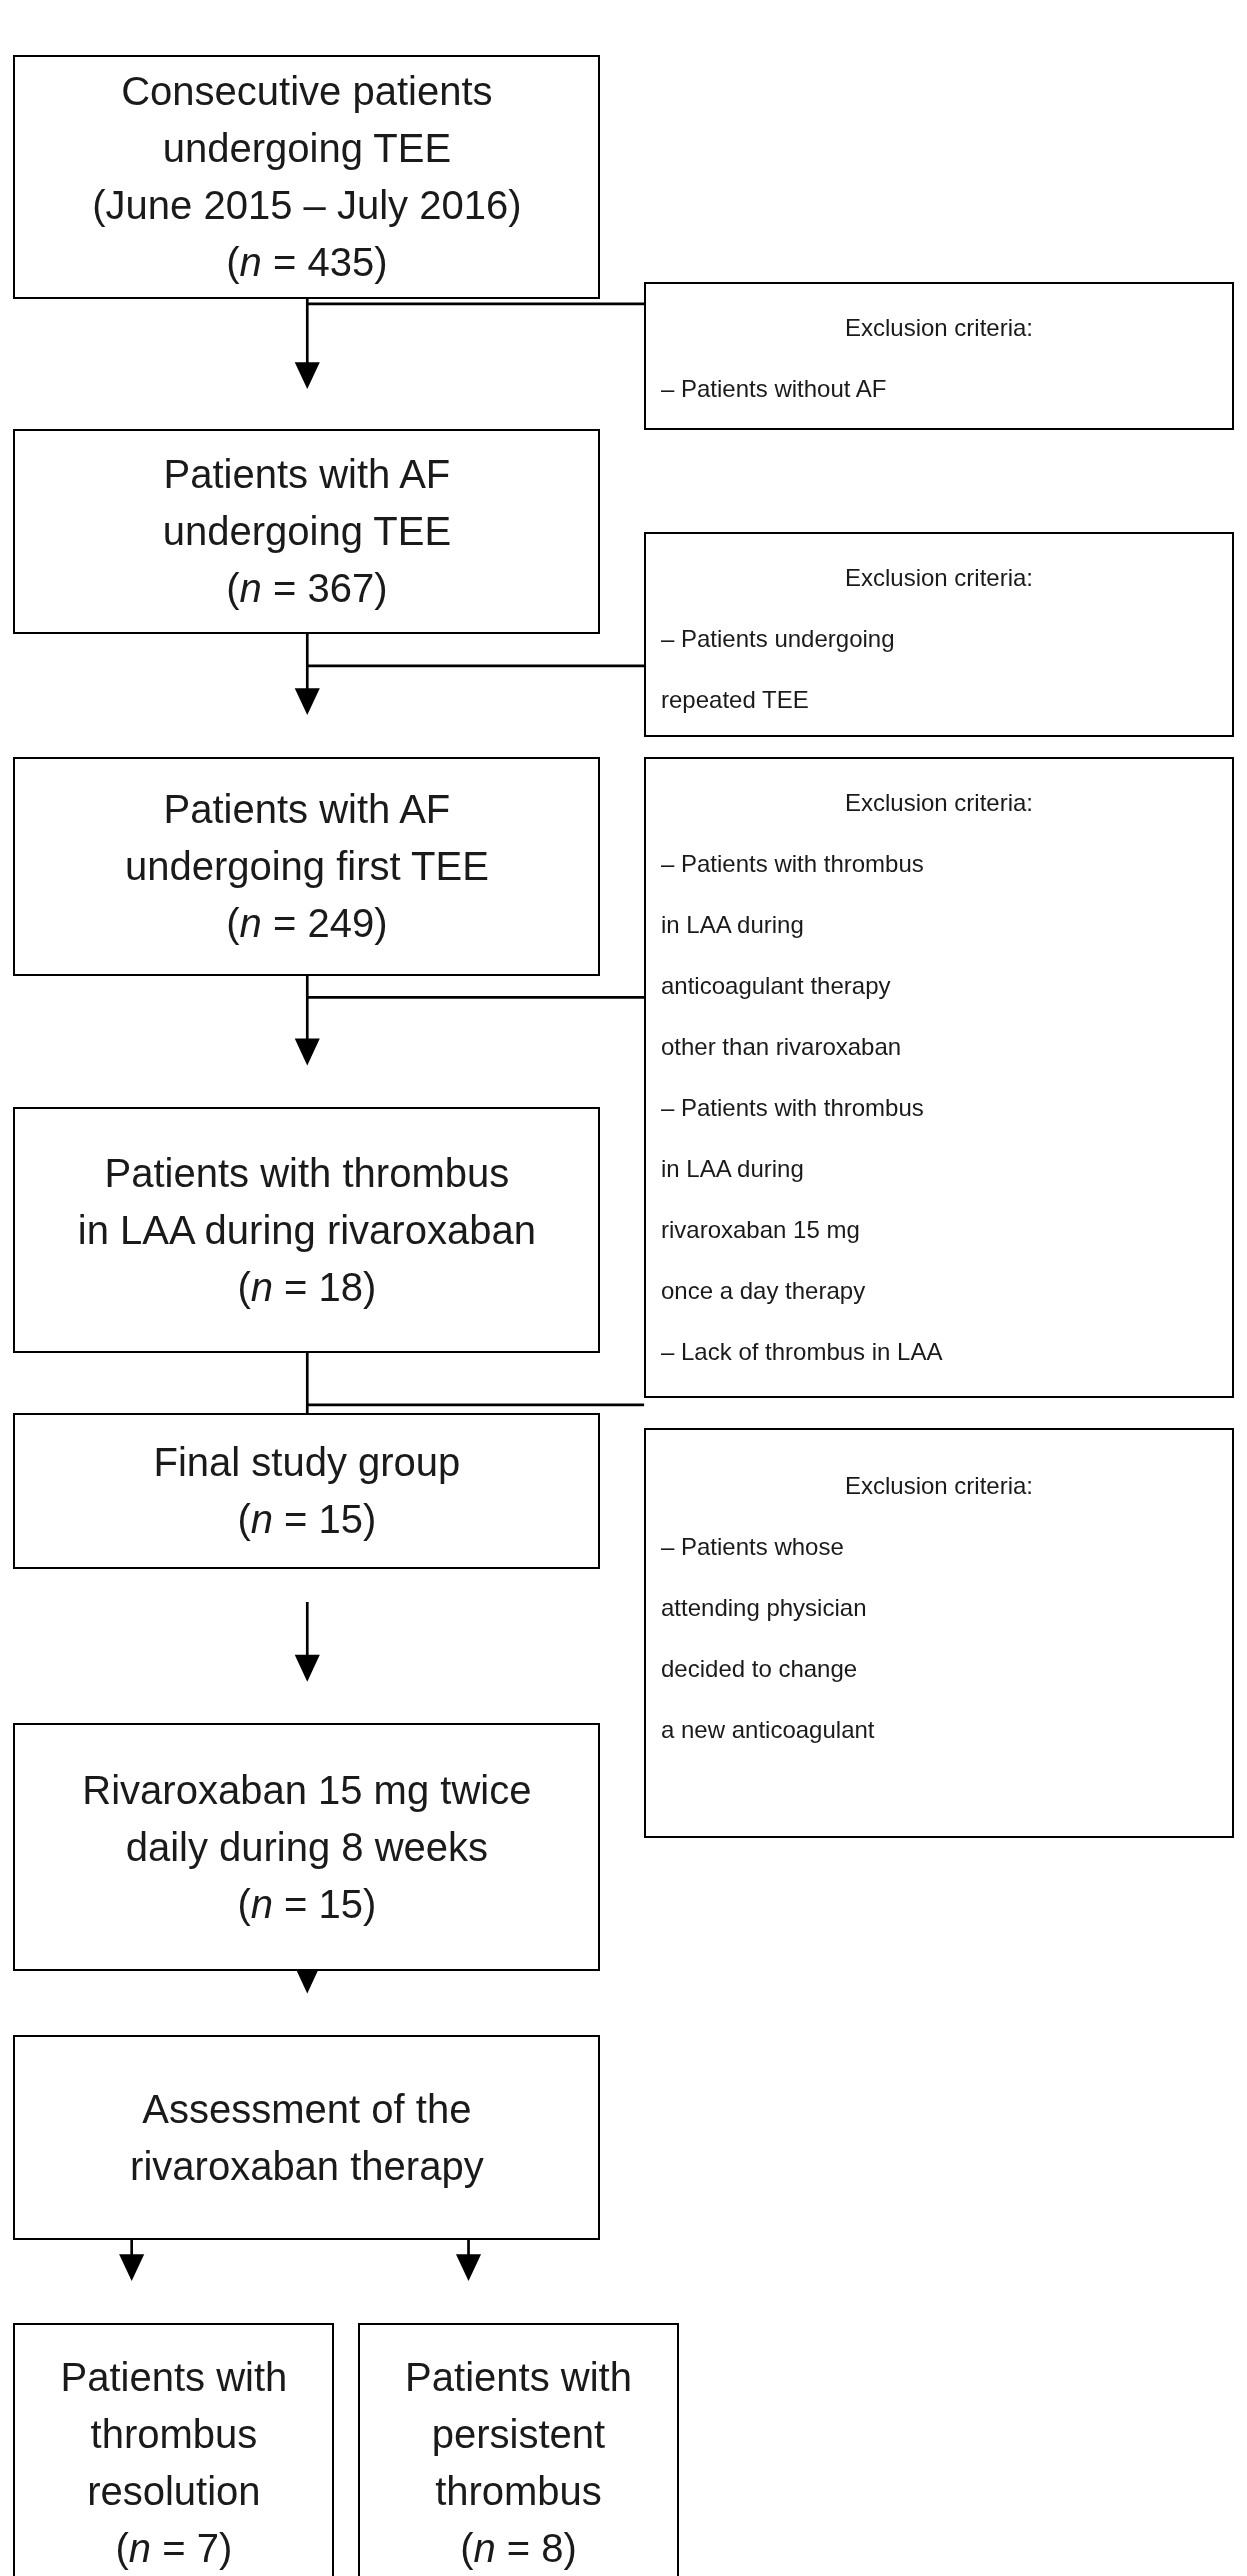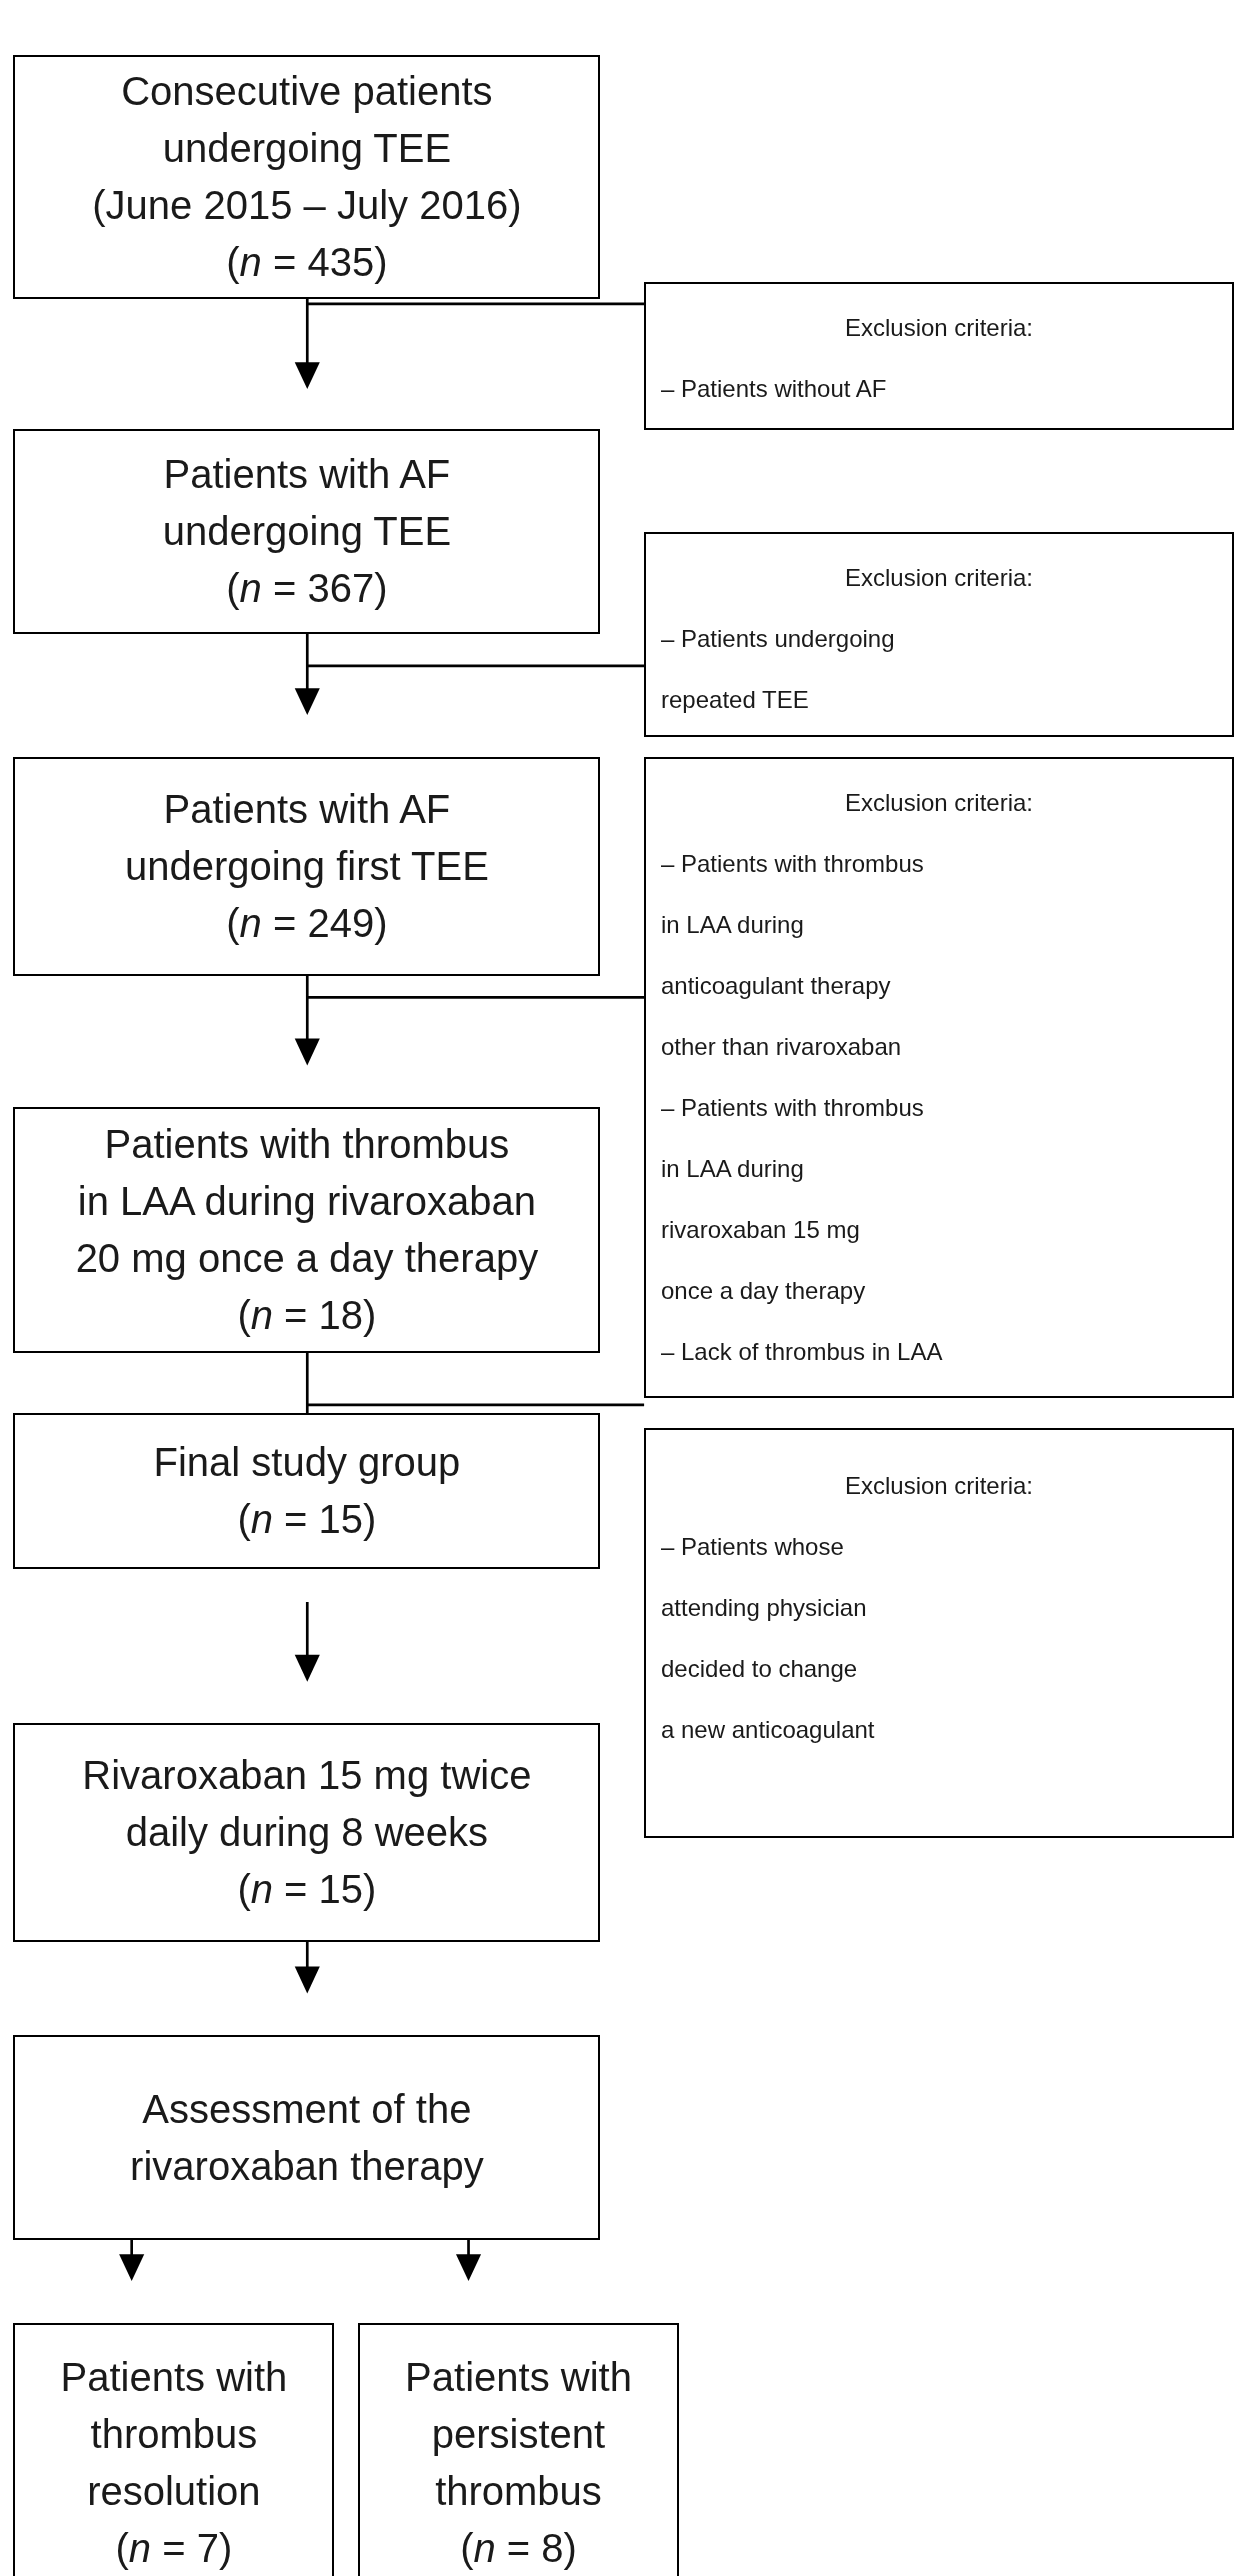--- a/index.html
+++ b/index.html
@@ -86,30 +86,29 @@
 
 <div class="box main" style="left:13.4px; top:718px; width:587px; height:219px">
   <div class="line">Patients with AF</div>
   <div class="line">undergoing first TEE</div>
   <div class="line">(<i>n</i> = 249)</div>
 </div>
 
 <div class="box main" style="left:13.4px; top:1068px; width:587px; height:246px">
   <div class="line">Patients with thrombus</div>
   <div class="line">in LAA during rivaroxaban</div>
-  <div class="line">20 mg once a day therapy</div>
   <div class="line">(<i>n</i> = 18)</div>
 </div>
 
 <div class="box main" style="left:13.4px; top:1374px; width:587px; height:156px">
   <div class="line">Final study group</div>
   <div class="line">(<i>n</i> = 15)</div>
 </div>
 
-<div class="box main" style="left:13.4px; top:1684px; width:587px; height:219px">
+<div class="box main" style="left:13.4px; top:1684px; width:587px; height:248px">
   <div class="line">Rivaroxaban 15 mg twice</div>
   <div class="line">daily during 8 weeks</div>
   <div class="line">(<i>n</i> = 15)</div>
 </div>
 
 <div class="box main" style="left:13.4px; top:1996px; width:587px; height:205px">
   <div class="line">Assessment of the</div>
   <div class="line">rivaroxaban therapy</div>
 </div>
 

